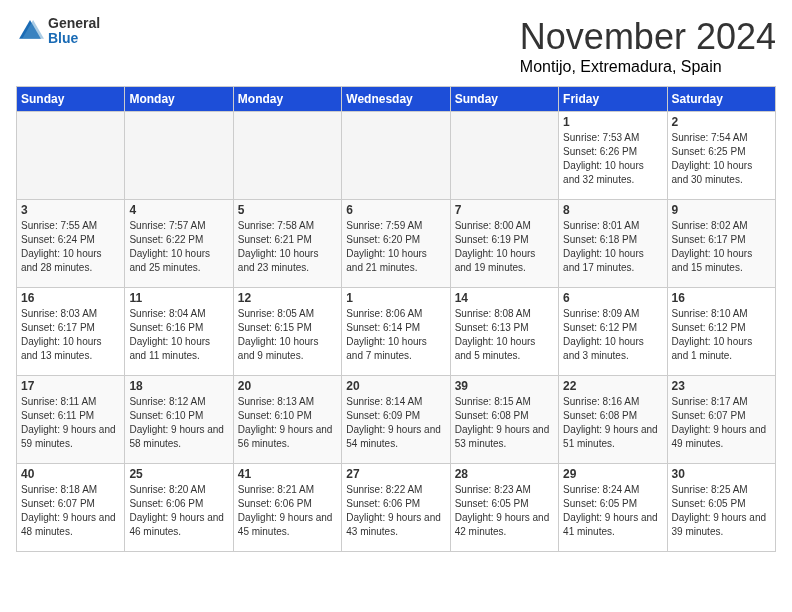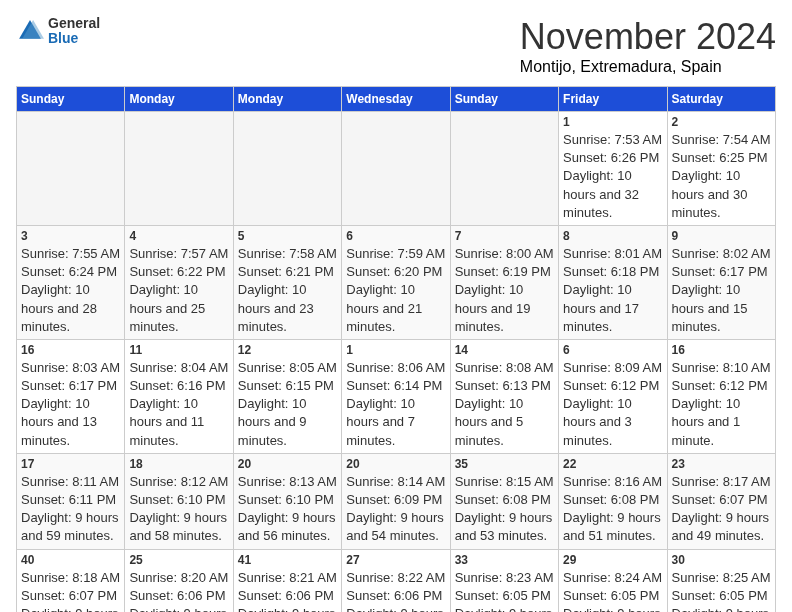--- a/index.html
+++ b/index.html
@@ -70,21 +70,21 @@
     .calendar td.empty {
       background: #f5f5f5;
     }
     .day-num {
       font-size: 12px;
       font-weight: bold;
       display: block;
       margin-bottom: 2px;
     }
     .day-info {
-      font-size: 13px;
+      font-size: 10px;
       line-height: 1.4;
       color: #333;
     }
     tr:nth-child(even) td:not(.empty) {
       background: #f9f9f9;
     }
   </style>
 </head>
 <body>
 
@@ -204,21 +204,21 @@
         </td>
         <td>
           <span class="day-num">20</span>
           <div class="day-info">Sunrise: 8:13 AM<br>Sunset: 6:10 PM<br>Daylight: 9 hours and 56 minutes.</div>
         </td>
         <td>
           <span class="day-num">20</span>
           <div class="day-info">Sunrise: 8:14 AM<br>Sunset: 6:09 PM<br>Daylight: 9 hours and 54 minutes.</div>
         </td>
         <td>
-          <span class="day-num">35</span>
+          <span class="day-num">39</span>
           <div class="day-info">Sunrise: 8:15 AM<br>Sunset: 6:08 PM<br>Daylight: 9 hours and 53 minutes.</div>
         </td>
         <td>
           <span class="day-num">22</span>
           <div class="day-info">Sunrise: 8:16 AM<br>Sunset: 6:08 PM<br>Daylight: 9 hours and 51 minutes.</div>
         </td>
         <td>
           <span class="day-num">23</span>
           <div class="day-info">Sunrise: 8:17 AM<br>Sunset: 6:07 PM<br>Daylight: 9 hours and 49 minutes.</div>
         </td>
@@ -234,21 +234,21 @@
         </td>
         <td>
           <span class="day-num">41</span>
           <div class="day-info">Sunrise: 8:21 AM<br>Sunset: 6:06 PM<br>Daylight: 9 hours and 45 minutes.</div>
         </td>
         <td>
           <span class="day-num">27</span>
           <div class="day-info">Sunrise: 8:22 AM<br>Sunset: 6:06 PM<br>Daylight: 9 hours and 43 minutes.</div>
         </td>
         <td>
-          <span class="day-num">33</span>
+          <span class="day-num">28</span>
           <div class="day-info">Sunrise: 8:23 AM<br>Sunset: 6:05 PM<br>Daylight: 9 hours and 42 minutes.</div>
         </td>
         <td>
           <span class="day-num">29</span>
           <div class="day-info">Sunrise: 8:24 AM<br>Sunset: 6:05 PM<br>Daylight: 9 hours and 41 minutes.</div>
         </td>
         <td>
           <span class="day-num">30</span>
           <div class="day-info">Sunrise: 8:25 AM<br>Sunset: 6:05 PM<br>Daylight: 9 hours and 39 minutes.</div>
         </td>

